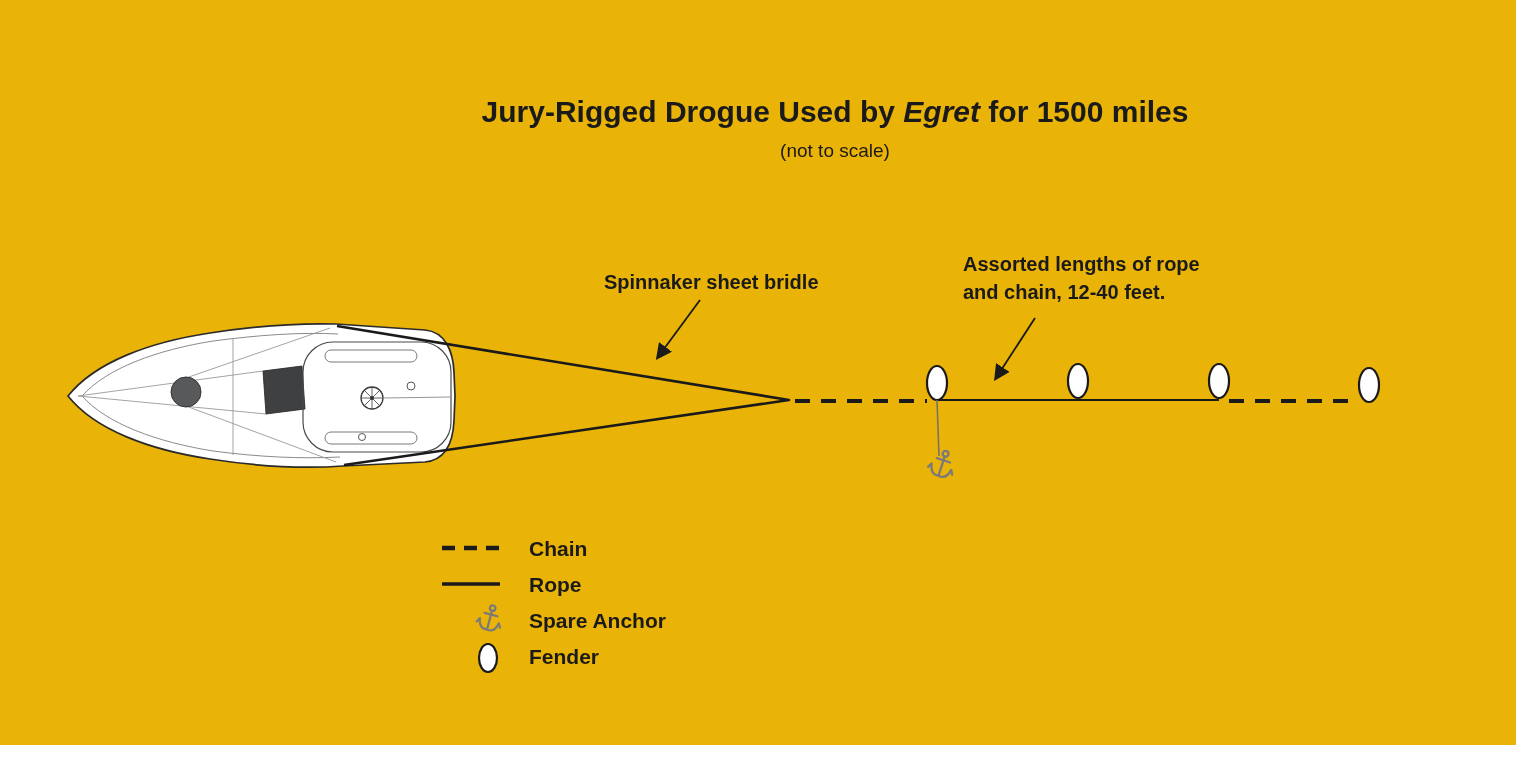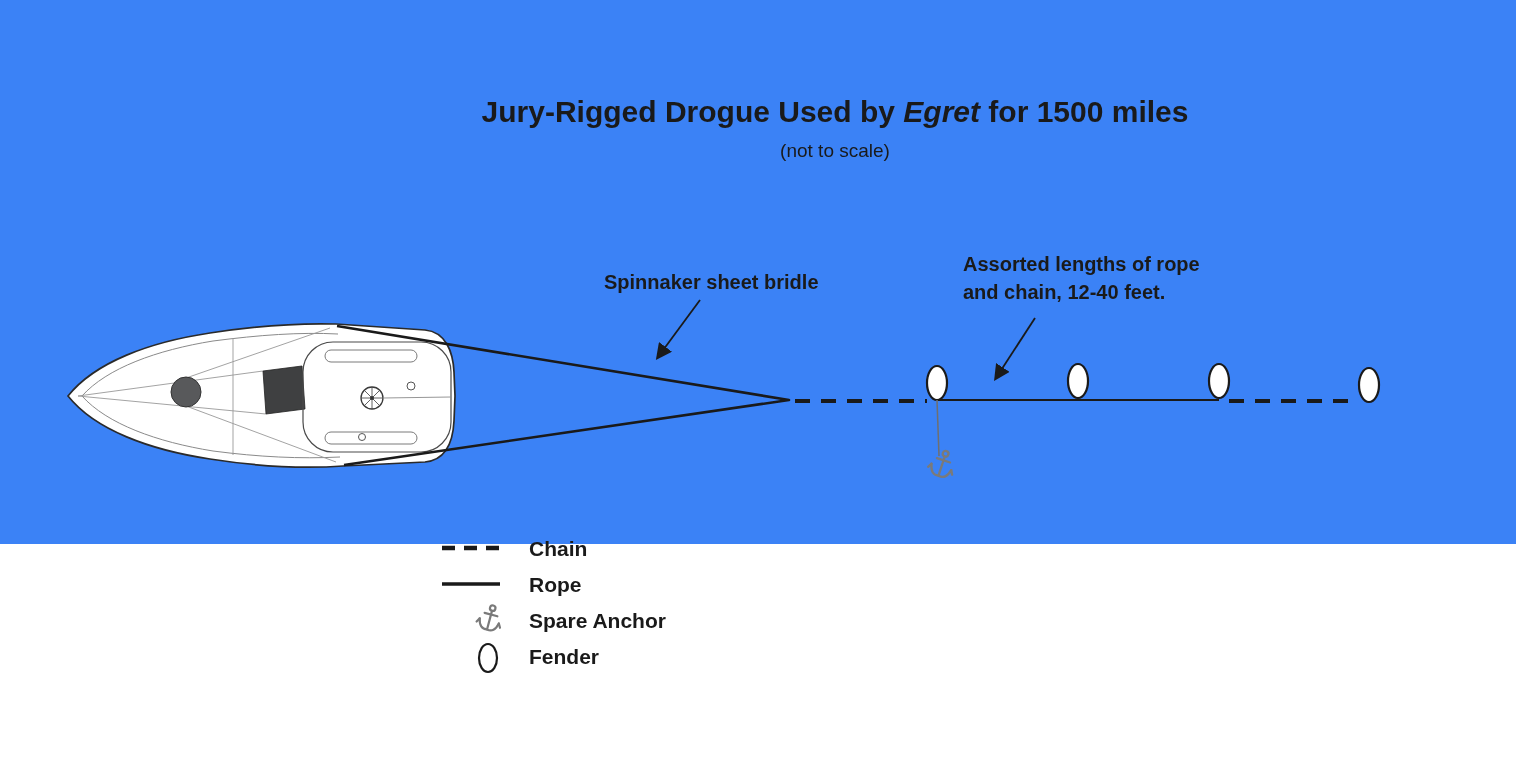--- a/index.html
+++ b/index.html
@@ -7,22 +7,22 @@
     padding: 0;
     background: #ffffff;
     width: 1516px;
     height: 764px;
     overflow: hidden;
     font-family: "Liberation Sans", sans-serif;
   }
   #canvas {
     position: relative;
     width: 1516px;
-    height: 544px;
-    background: #3b82f6;
+    height: 745px;
+    background: #eab308;
   }
   svg text {
     font-family: "Liberation Sans", sans-serif;
     fill: #1a1a1a;
   }
   .title-text { font-size: 30px; font-weight: 700; }
   .subtitle-text { font-size: 19px; font-weight: 400; }
   .annot-text { font-size: 20px; font-weight: 600; }
   .legend-text { font-size: 21px; font-weight: 700; }
 </style>

